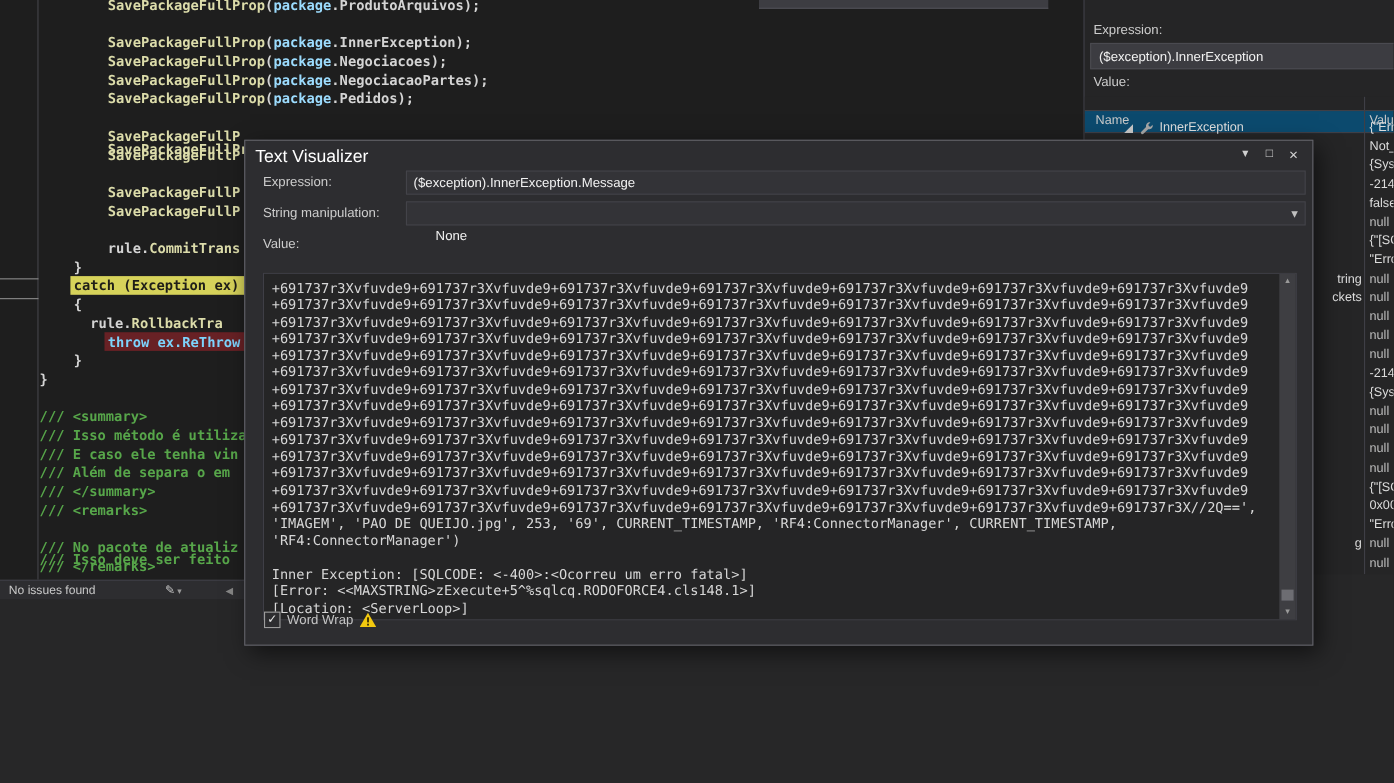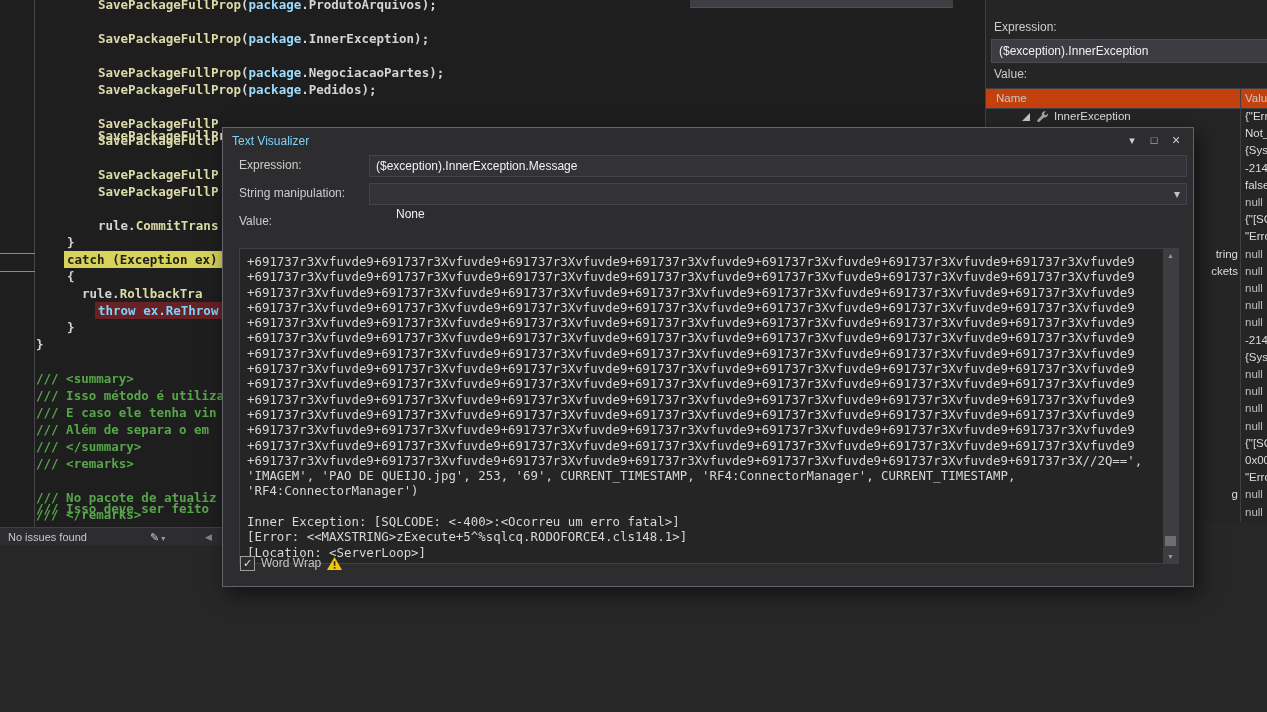--- a/index.html
+++ b/index.html
@@ -29,41 +29,41 @@
 
   
   .watch{position:absolute;left:985px;top:0;width:282px;height:522px;background:#252526;
          border-left:1px solid #3f3f46;overflow:hidden;}
   .wlabel{position:absolute;left:8px;font-size:12px;color:#cccccc;}
   .expr-label{top:20px}.value-label{top:67px}
   .wexpr{position:absolute;left:5px;top:39px;width:280px;height:22px;background:#3c3c41;
          border:1px solid #4a4a50;color:#f1f1f1;font-size:12px;line-height:22px;
          padding-left:7px;white-space:pre;}
   .wgrid{position:absolute;left:0;top:88px;width:282px;height:434px;background:#252526;}
-  .wheader{position:absolute;left:0;top:0;width:282px;height:19px;background:#c2410c;
+  .wheader{position:absolute;left:0;top:12px;width:282px;height:19px;background:#0c4a6e;
            border-top:1px solid #3f3f46;border-bottom:1px solid #3f3f46;
            font-size:11.5px;color:#c8c8c8;line-height:19px;text-align:center;}
   .hname{position:absolute;left:10px}.hvalue{position:absolute;left:259px;white-space:pre;}
   .wdivider{position:absolute;left:254px;top:0;width:1px;height:434px;background:#3f3f46;}
   #watch-rows{position:absolute;left:0;top:20px;width:282px;height:414px;}
   .watch-row{position:absolute;left:0;width:282px;height:17px;line-height:17px;
              font-size:11.5px;color:#dcdcdc;}
   .expander{position:absolute;left:36px;top:5px;width:0;height:0;
             border-left:8px solid transparent;border-bottom:8px solid #c8c8c8;}
   .wrench{position:absolute;left:50px;top:2px;width:13px;height:13px;}
   .wname{position:absolute;left:68px;}
   .wtail{position:absolute;right:30px;}
   .wvalue{position:absolute;left:259px;white-space:pre;}
   .wvalue.dim{color:#bdbdbd;}
 
   
   .dialog{position:absolute;left:222px;top:127px;width:970px;height:458px;background:#2d2d30;
           border:1px solid #63636a;box-shadow:5px 7px 20px rgba(0,0,0,.55);color:#dcdcdc;}
   .titlebar{position:absolute;left:0;top:0;right:0;height:24px;}
-  .title{position:absolute;left:9px;top:6px;font-size:12px;color:#7dd3fc;}
+  .title{position:absolute;left:9px;top:6px;font-size:16px;color:#ffffff;}
   .tbtn{position:absolute;top:3px;width:18px;height:18px;text-align:center;line-height:18px;
         color:#d0d0d0;font-size:11px;cursor:default;}
   .menu{right:52px}.max{right:30px}.close{right:8px;font-size:14px;}
   .dlabel{position:absolute;left:16px;font-size:12px;color:#cccccc;}
   .l-expr{top:30px}.l-manip{top:58px}.l-value{top:86px}
   .dinput{position:absolute;left:146px;width:810px;height:20px;background:#333337;
           border:1px solid #434349;color:#f1f1f1;font-size:12px;line-height:20px;
           padding-left:6px;white-space:pre;}
   .expr{top:27px}.manip{top:55px}
   .combo-caret{position:absolute;right:6px;top:0;color:#c0c0c0;}
@@ -87,20 +87,21 @@
 
 <div class="screen">
 
   <div class="editor">
     <div class="gutter-divider"></div>
     <div class="gutter-mark gm1"></div>
     <div class="gutter-mark gm2"></div>
     <div id="code-lines">
         <div class="code-line" style="left: 98px; top: -4px;"><span class="tok-m">SavePackageFullProp</span><span class="tok-p">(</span><span class="tok-v">package</span><span class="tok-p">.ProdutoArquivos);</span></div>
         <div class="code-line" style="left: 98px; top: 30px;"><span class="tok-m">SavePackageFullProp</span><span class="tok-p">(</span><span class="tok-v">package</span><span class="tok-p">.InnerException);</span></div>
+        <div class="code-line" style="left: 98px; top: 47px;"><span class="tok-m">SavePackageFullProp</span><span class="tok-p">(</span><span class="tok-v">package</span><span class="tok-p">.Negociacoes);</span></div>
         <div class="code-line" style="left: 98px; top: 64px;"><span class="tok-m">SavePackageFullProp</span><span class="tok-p">(</span><span class="tok-v">package</span><span class="tok-p">.NegociacaoPartes);</span></div>
         <div class="code-line" style="left: 98px; top: 81px;"><span class="tok-m">SavePackageFullProp</span><span class="tok-p">(</span><span class="tok-v">package</span><span class="tok-p">.Pedidos);</span></div>
         <div class="code-line" style="left: 98px; top: 98px; margin-top: 29px;"><span class="tok-m">SavePackageFullProp</span><span class="tok-p">(</span><span class="tok-v">package</span><span class="tok-p">.PedidoItens);</span></div>
         <div class="code-line" style="left: 98px; top: 115px;"><span class="tok-m">SavePackageFullP</span></div>
         <div class="code-line" style="left: 98px; top: 132px;"><span class="tok-m">SavePackageFullP</span></div>
         <div class="code-line" style="left: 98px; top: 166px;"><span class="tok-m">SavePackageFullP</span></div>
         <div class="code-line" style="left: 98px; top: 183px;"><span class="tok-m">SavePackageFullP</span></div>
         <div class="code-line" style="left: 98px; top: 217px;"><span class="tok-p">rule.</span><span class="tok-m">CommitTrans</span></div>
         <div class="code-line" style="left: 67px; top: 234px;"><span class="tok-p">}</span></div>
         <div class="hl-current" style="left: 64px; top: 251px; width: 162px;"></div>

